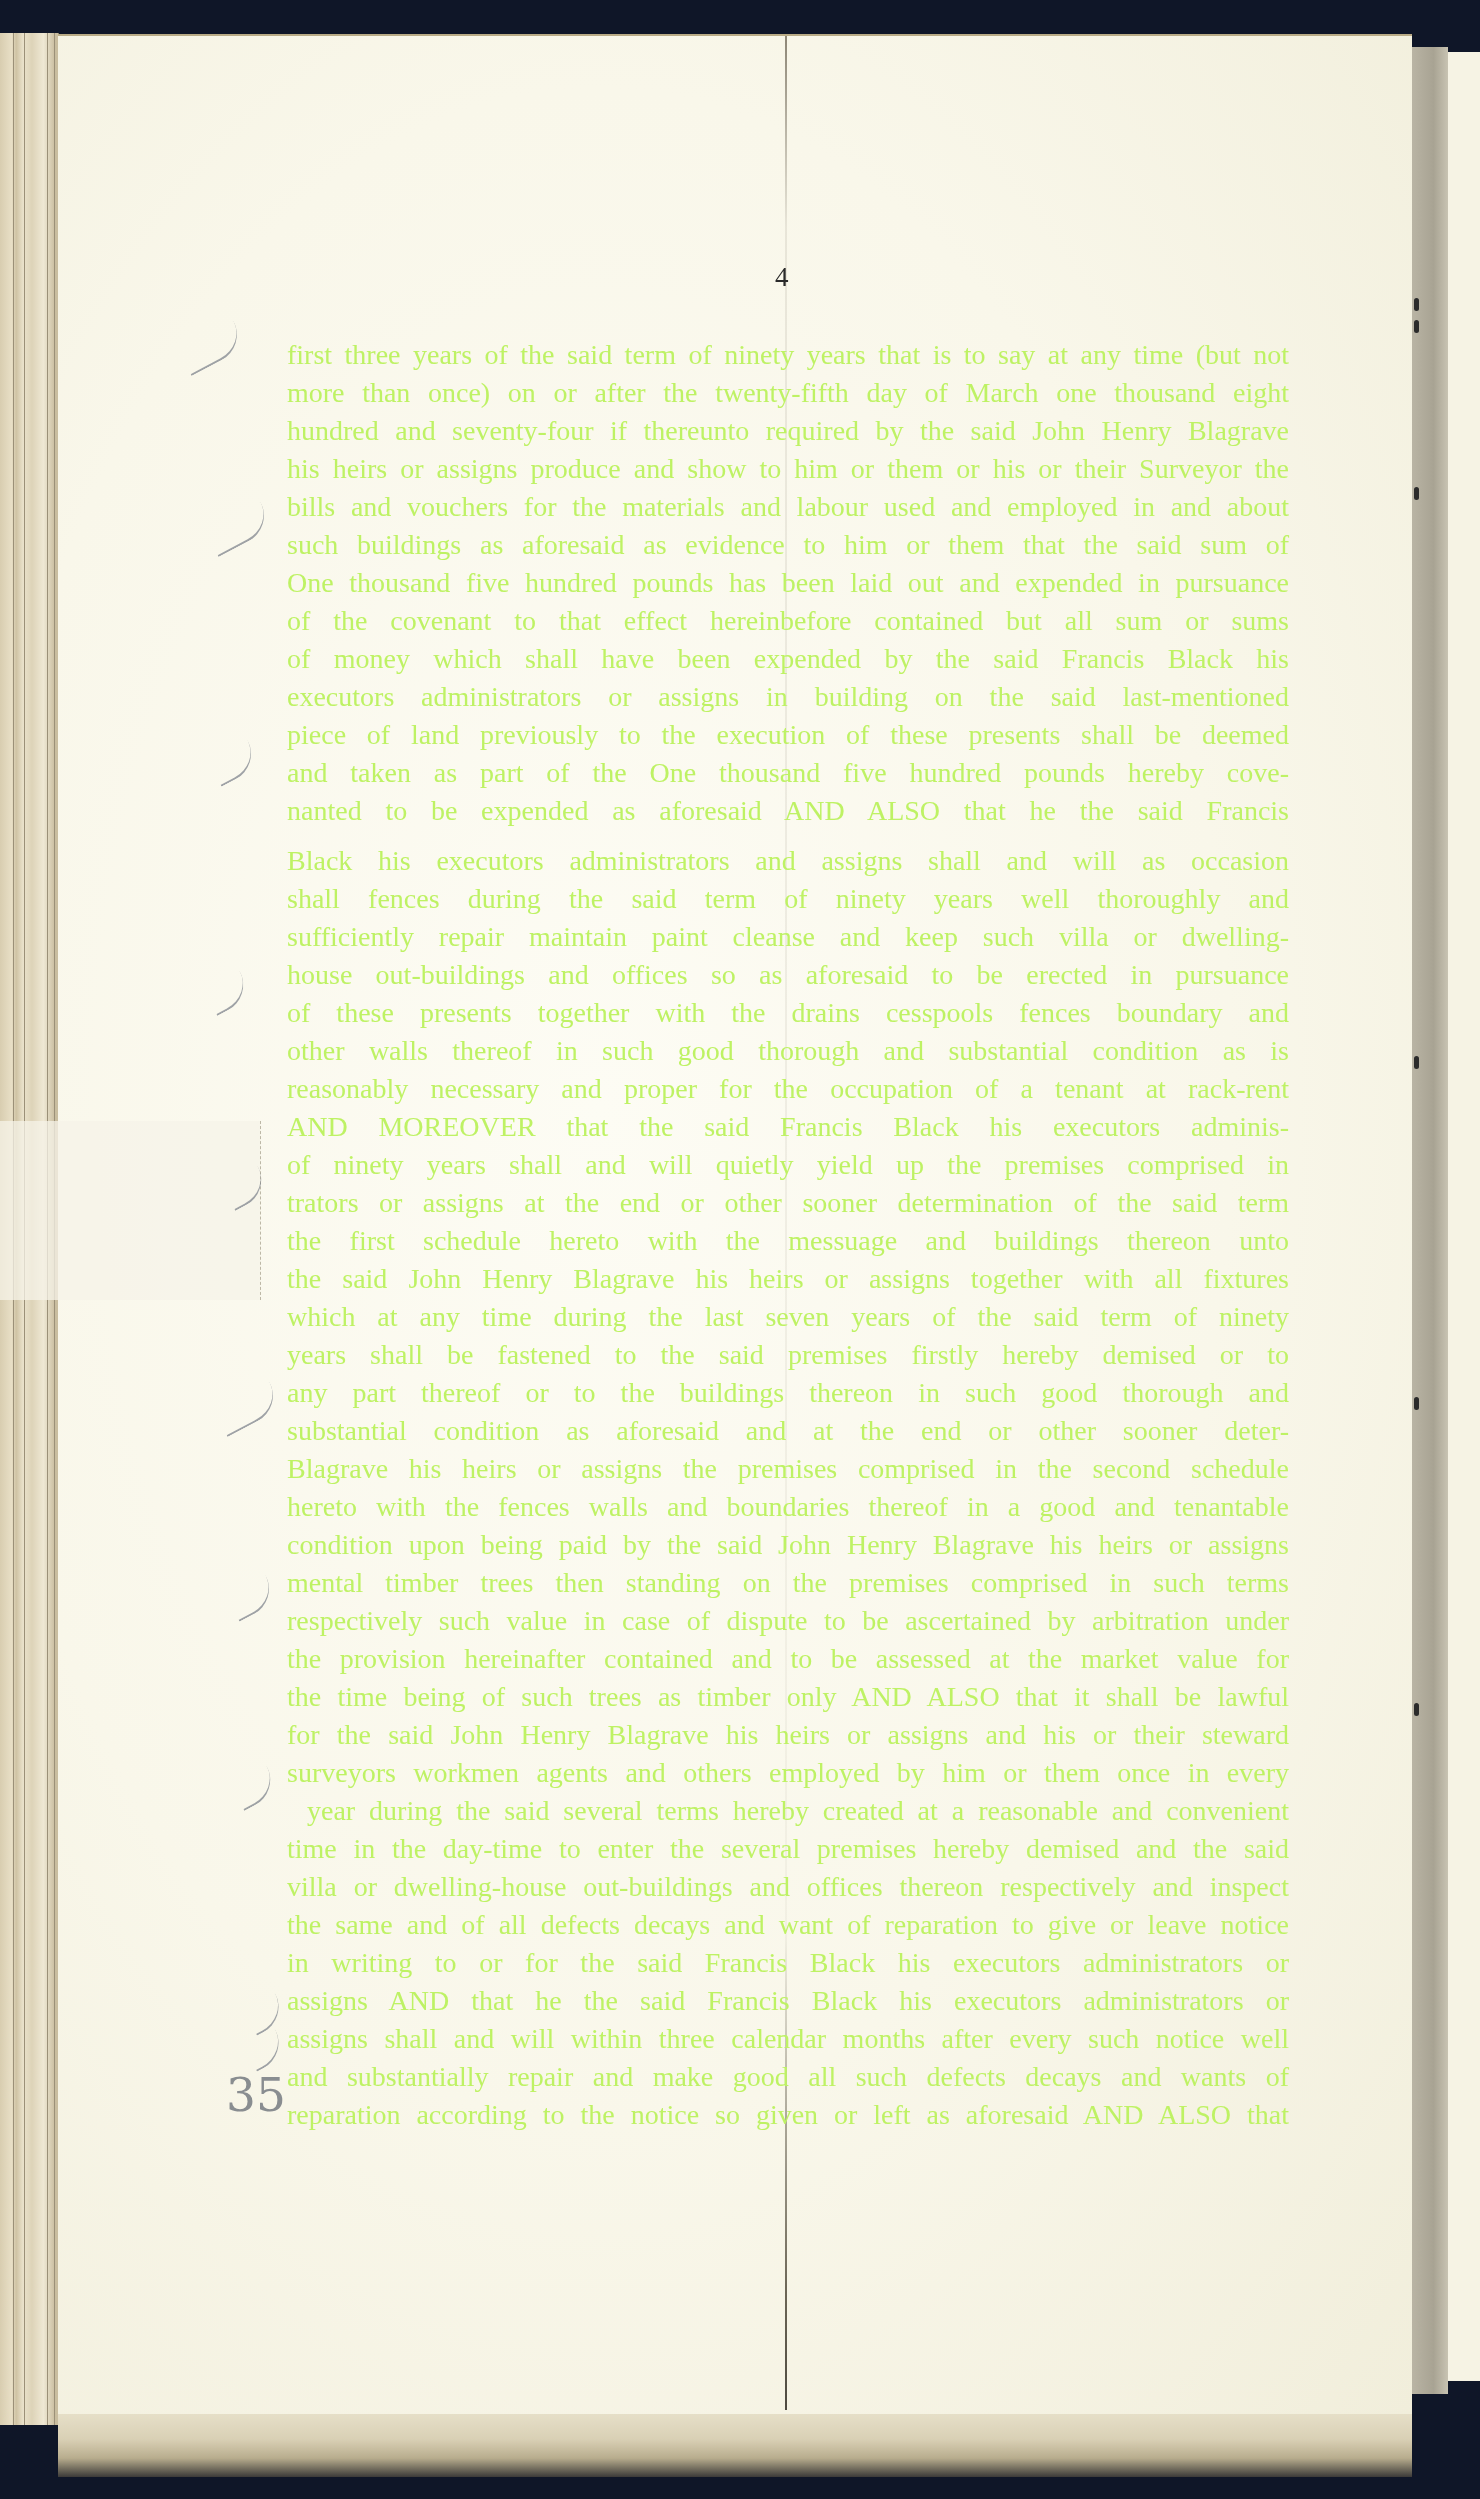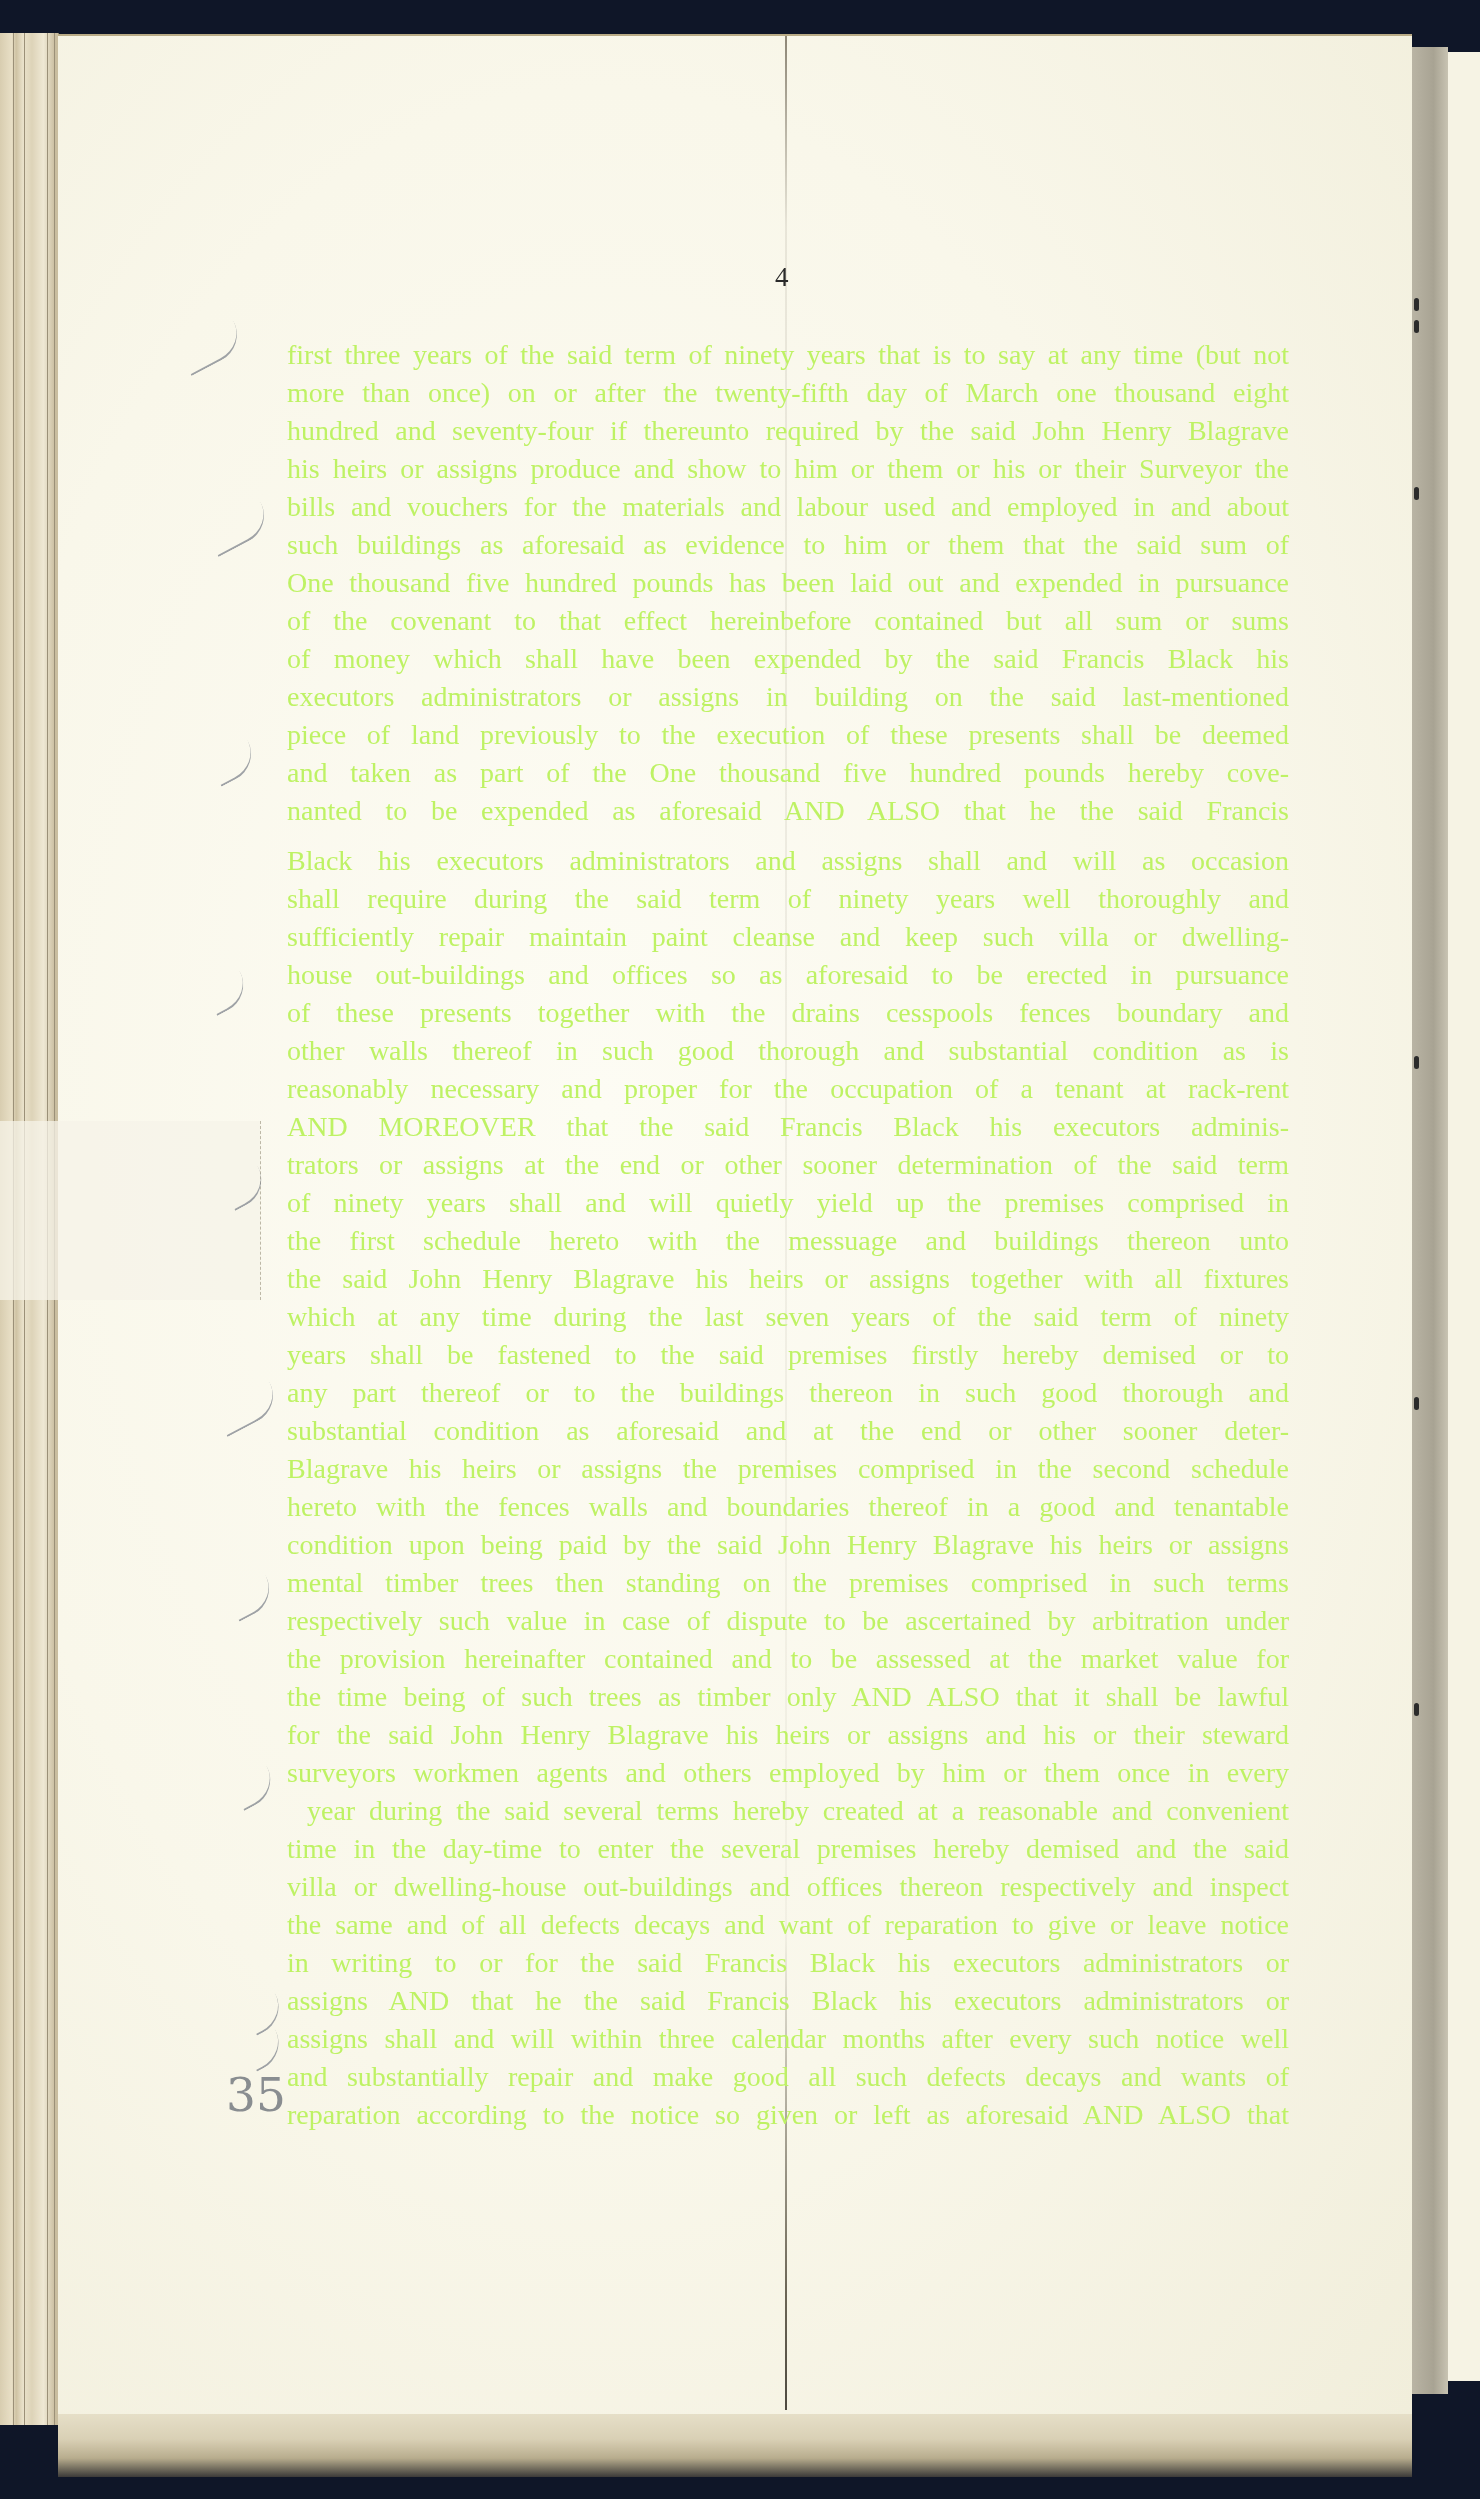--- a/index.html
+++ b/index.html
@@ -107,29 +107,29 @@
     <span class="text-line" style="white-space: normal; text-align-last: justify;">bills and vouchers for the materials and labour used and employed in and about</span>
     <span class="text-line" style="white-space: normal; text-align-last: justify;">such buildings as aforesaid as evidence to him or them that the said sum of</span>
     <span class="text-line" style="white-space: normal; text-align-last: justify;">One thousand five hundred pounds has been laid out and expended in pursuance</span>
     <span class="text-line" style="white-space: normal; text-align-last: justify;">of the covenant to that effect hereinbefore contained but all sum or sums</span>
     <span class="text-line" style="white-space: normal; text-align-last: justify;">of money which shall have been expended by the said Francis Black his</span>
     <span class="text-line" style="white-space: normal; text-align-last: justify;">executors administrators or assigns in building on the said last-mentioned</span>
     <span class="text-line" style="white-space: normal; text-align-last: justify;">piece of land previously to the execution of these presents shall be deemed</span>
     <span class="text-line" style="white-space: normal; text-align-last: justify;">and taken as part of the One thousand five hundred pounds hereby cove-</span>
     <span class="text-line" style="white-space: normal; text-align-last: justify;">nanted to be expended as aforesaid  AND ALSO that he the said Francis</span>
     <span class="text-line" style="white-space: normal; text-align-last: justify; margin-top: 12px;">Black his executors administrators and assigns shall and will as occasion</span>
-    <span class="text-line" style="white-space: normal; text-align-last: justify;">shall require during the said term of ninety years well thoroughly and</span>
+    <span class="text-line" style="white-space: normal; text-align-last: justify;">shall fences during the said term of ninety years well thoroughly and</span>
     <span class="text-line" style="white-space: normal; text-align-last: justify;">sufficiently repair maintain paint cleanse and keep such villa or dwelling-</span>
     <span class="text-line" style="white-space: normal; text-align-last: justify;">house out-buildings and offices so as aforesaid to be erected in pursuance</span>
     <span class="text-line" style="white-space: normal; text-align-last: justify;">of these presents together with the drains cesspools fences boundary and</span>
     <span class="text-line" style="white-space: normal; text-align-last: justify;">other walls thereof in such good thorough and substantial condition as is</span>
     <span class="text-line" style="white-space: normal; text-align-last: justify;">reasonably necessary and proper for the occupation of a tenant at rack-rent</span>
     <span class="text-line" style="white-space: normal; text-align-last: justify;">AND MOREOVER that the said Francis Black his executors adminis-</span>
+    <span class="text-line" style="white-space: normal; text-align-last: justify;">of ninety years shall and will quietly yield up the premises comprised in</span>
     <span class="text-line" style="white-space: normal; text-align-last: justify;">trators or assigns at the end or other sooner determination of the said term</span>
-    <span class="text-line" style="white-space: normal; text-align-last: justify;">of ninety years shall and will quietly yield up the premises comprised in</span>
     <span class="text-line" style="white-space: normal; text-align-last: justify;">the first schedule hereto with the messuage and buildings thereon unto</span>
     <span class="text-line" style="white-space: normal; text-align-last: justify;">the said John Henry Blagrave his heirs or assigns together with all fixtures</span>
     <span class="text-line" style="white-space: normal; text-align-last: justify;">which at any time during the last seven years of the said term of ninety</span>
     <span class="text-line" style="white-space: normal; text-align-last: justify;">years shall be fastened to the said premises firstly hereby demised or to</span>
     <span class="text-line" style="white-space: normal; text-align-last: justify;">any part thereof or to the buildings thereon in such good thorough and</span>
     <span class="text-line" style="white-space: normal; text-align-last: justify;">substantial condition as aforesaid and at the end or other sooner deter-</span>
     <span class="text-line" style="white-space: normal; text-align-last: justify;">Blagrave his heirs or assigns the premises comprised in the second schedule</span>
     <span class="text-line" style="white-space: normal; text-align-last: justify;">hereto with the fences walls and boundaries thereof in a good and tenantable</span>
     <span class="text-line" style="white-space: normal; text-align-last: justify;">condition upon being paid by the said John Henry Blagrave his heirs or assigns</span>
     <span class="text-line" style="white-space: normal; text-align-last: justify;">mental timber trees then standing on the premises comprised in such terms</span>

